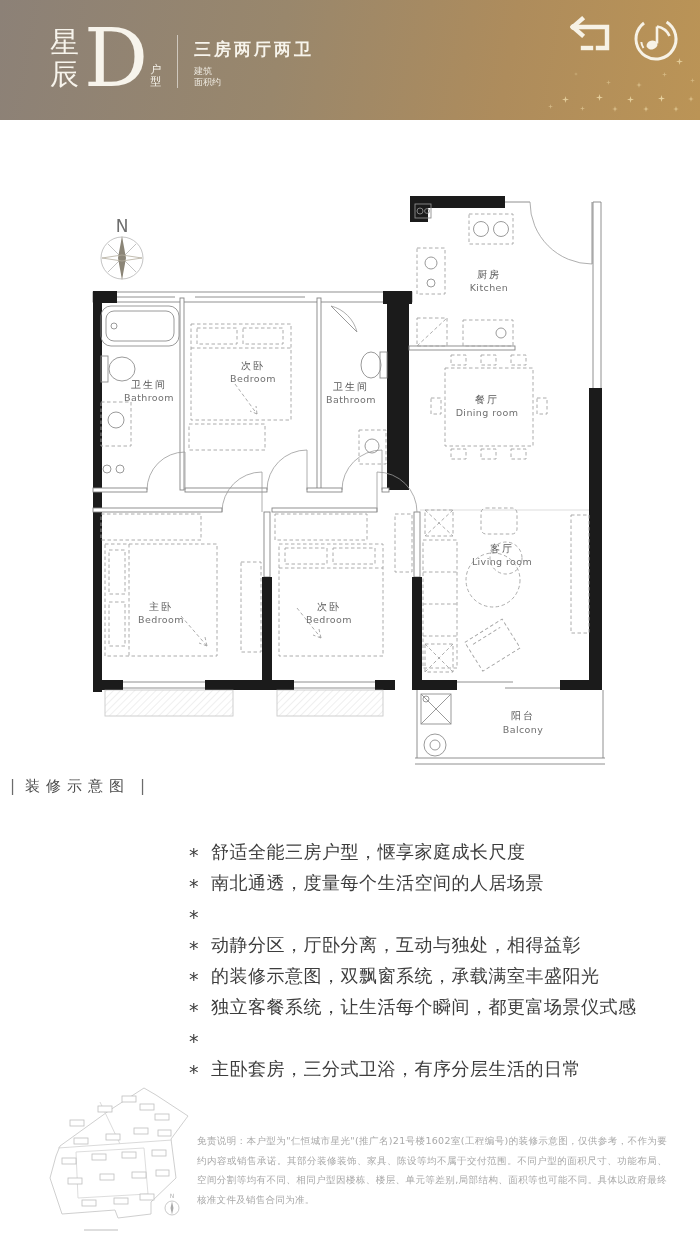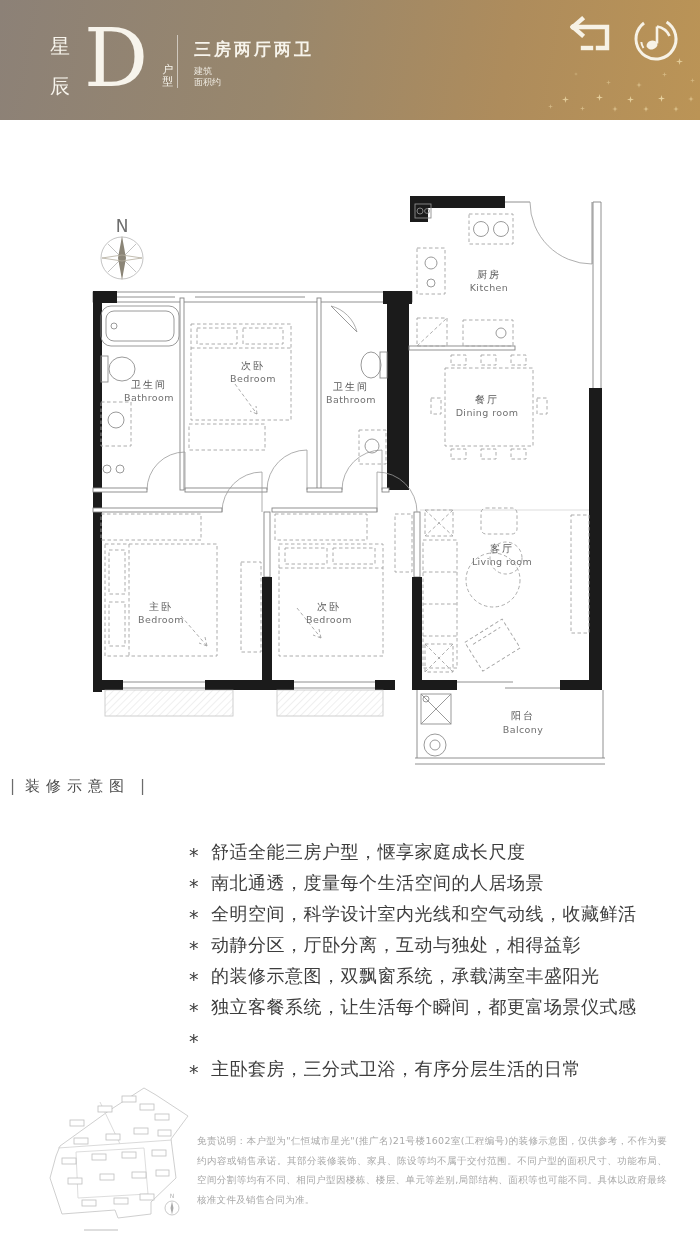--- a/index.html
+++ b/index.html
@@ -3,25 +3,25 @@
 <meta charset="utf-8">
 <style>
   html,body{margin:0;padding:0;background:#ffffff;}
   .stage{position:relative;width:700px;height:1247px;background:#ffffff;overflow:hidden;
          font-family:"DejaVu Sans","Liberation Sans",sans-serif;}
 
   
   .header{position:absolute;left:0;top:0;width:700px;height:120px;
           background:linear-gradient(100deg,#8c8177 0%,#99876c 40%,#ae8c5c 72%,#bb9456 100%);}
   .brand{position:absolute;left:50px;top:26px;color:#f7f4ec;display:flex;align-items:flex-start;}
-  .brand-zh{font-family:"DejaVu Serif","Liberation Serif",serif;font-size:20px;line-height:40px;
+  .brand-zh{font-family:"DejaVu Serif","Liberation Serif",serif;font-size:29px;line-height:32px;
             width:32px;letter-spacing:2px;word-break:break-all;}
   .brand-letter{font-family:"DejaVu Serif","Liberation Serif",serif;font-size:80px;line-height:66px;
             margin-left:2px;font-weight:400;}
-  .brand-suffix{font-size:11px;line-height:12px;width:12px;word-break:break-all;margin-top:38px;margin-left:14px;letter-spacing:1px;}
+  .brand-suffix{font-size:11px;line-height:12px;width:12px;word-break:break-all;margin-top:38px;margin-left:2px;letter-spacing:1px;}
   .hdr-divider{position:absolute;left:177px;top:35px;width:1px;height:53px;background:rgba(255,255,255,.55);}
   .spec-block{position:absolute;left:194px;top:38px;color:#f7f4ec;}
   .spec-line{font-size:17px;font-weight:bold;letter-spacing:3px;}
   .area-row{display:flex;align-items:flex-end;margin-top:5px;}
   .area-prefix{font-size:9px;line-height:11px;opacity:.92;margin-right:8px;margin-bottom:3px;}
   .area-prefix .j{display:flex;justify-content:space-between;width:32px;letter-spacing:0;}
   .area-value{font-size:35px;font-weight:bold;line-height:32px;letter-spacing:1px;}
   .area-sup{font-size:15px;font-weight:bold;vertical-align:14px;margin-left:1px;}
   .hdr-icons{position:absolute;left:565px;top:14px;display:flex;gap:16px;}
   .sparkle{position:absolute;background:#ecd9a8;
@@ -347,21 +347,20 @@
     <li>
         <span class="mk">*</span>
         <span>舒适全能三房户型，惬享家庭成长尺度</span>
       </li>
     <li>
         <span class="mk">*</span>
         <span>南北通透，度量每个生活空间的人居场景</span>
       </li>
     <li>
         <span class="mk">*</span>
-        <span>全明空间，科学设计室内光线和空气动线，收藏鲜活</span>
       </li>
     <li>
         <span class="mk">*</span>
         <span>动静分区，厅卧分离，互动与独处，相得益彰</span>
       </li>
     <li>
         <span class="mk">*</span>
         <span>的装修示意图，双飘窗系统，承载满室丰盛阳光</span>
       </li>
     <li>

